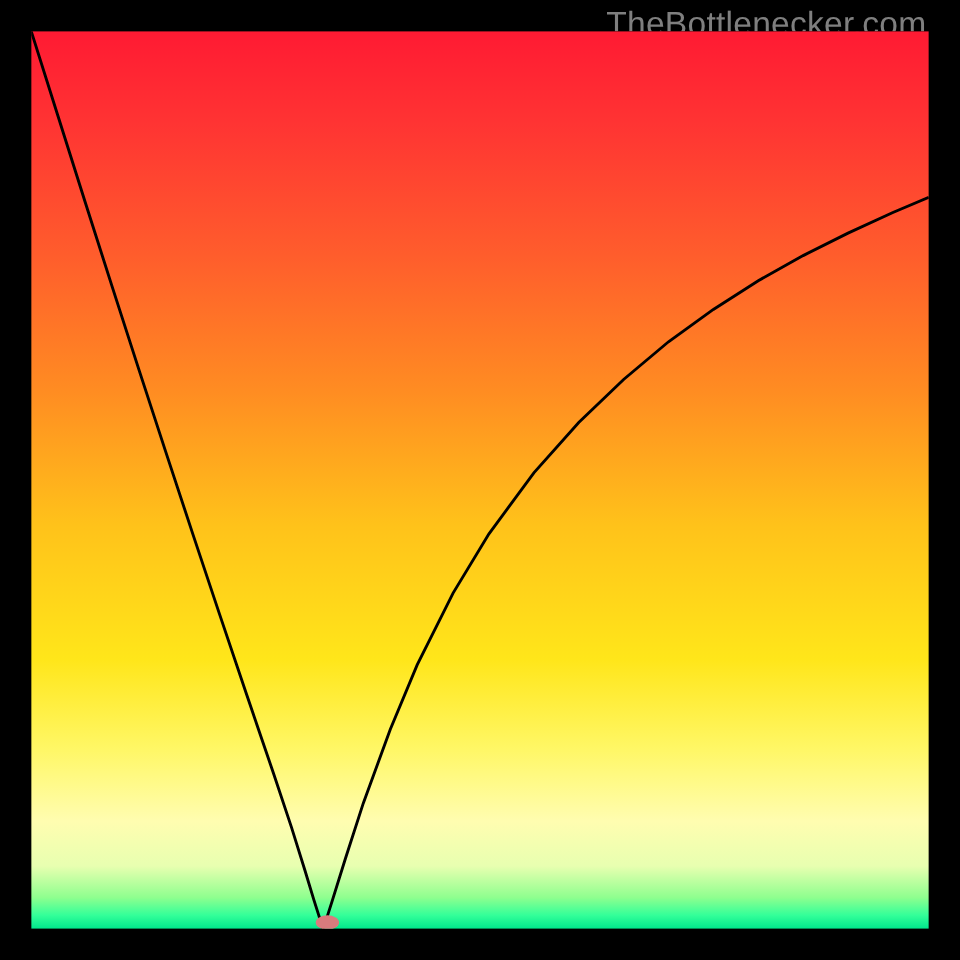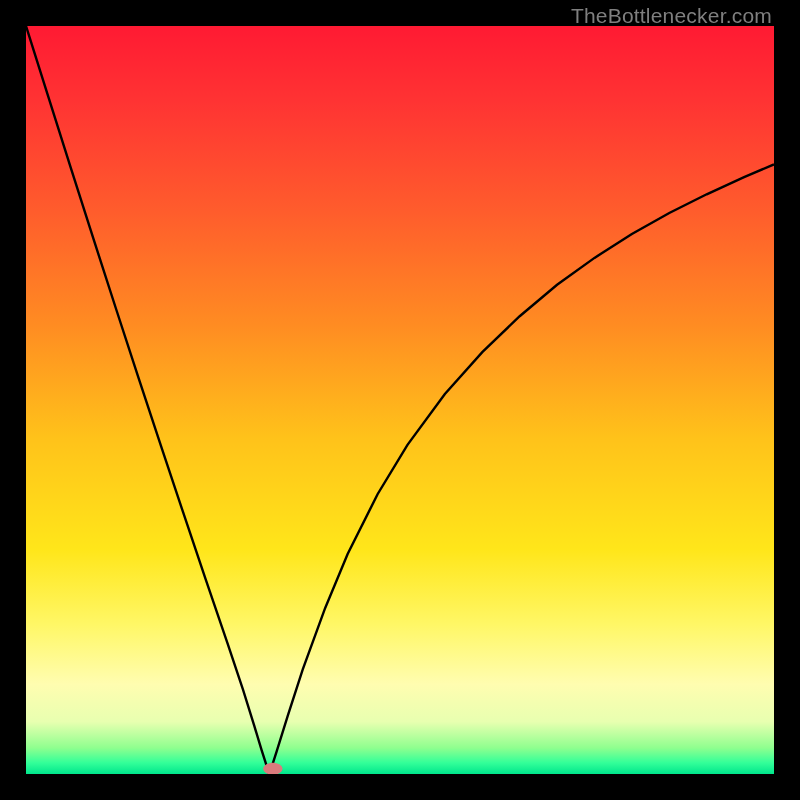--- a/index.html
+++ b/index.html
@@ -24,21 +24,21 @@
     left: 0;
     top: 0;
     width: 748px;
     height: 748px;
   }
   .watermark {
     position: absolute;
     top: 4px;
     right: 28px;
     color: #7f7f7f;
-    font-size: 21px;
+    font-size: 28px;
     font-weight: 400;
     letter-spacing: 0.2px;
   }
 </style>
 </head>
 <body>
 
 <div class="watermark">TheBottlenecker.com</div>
 
 <div class="frame">

